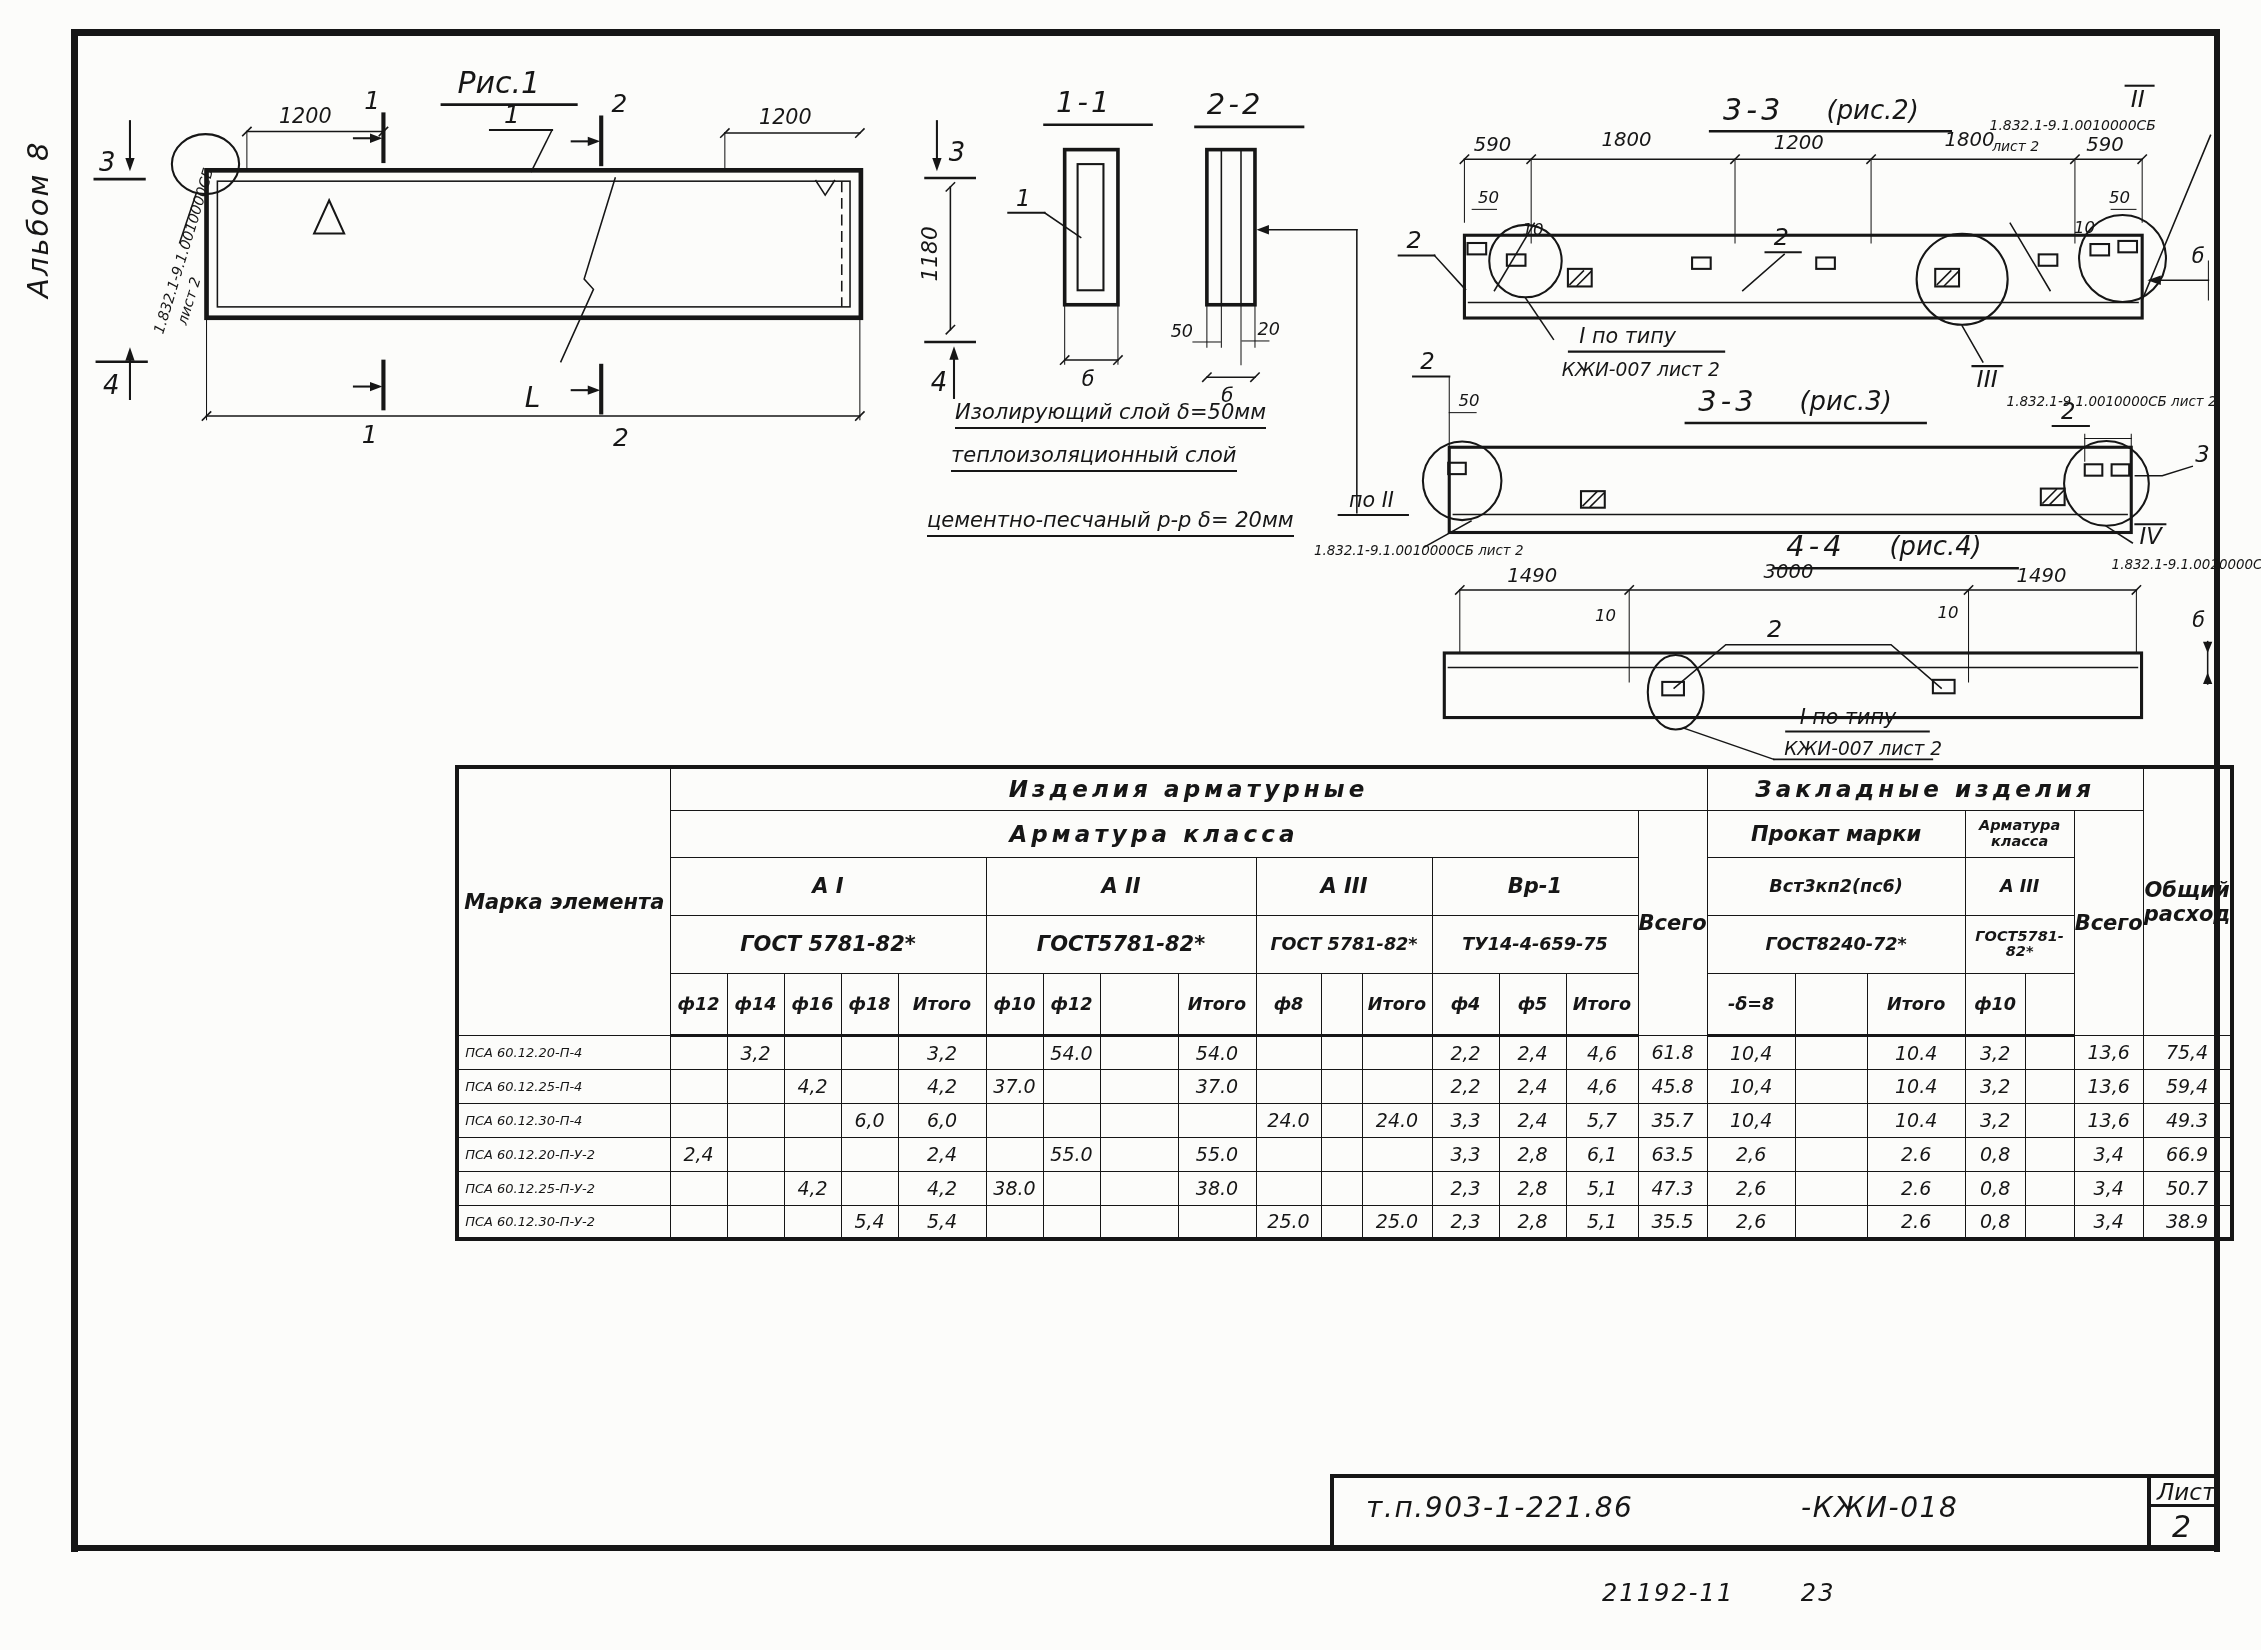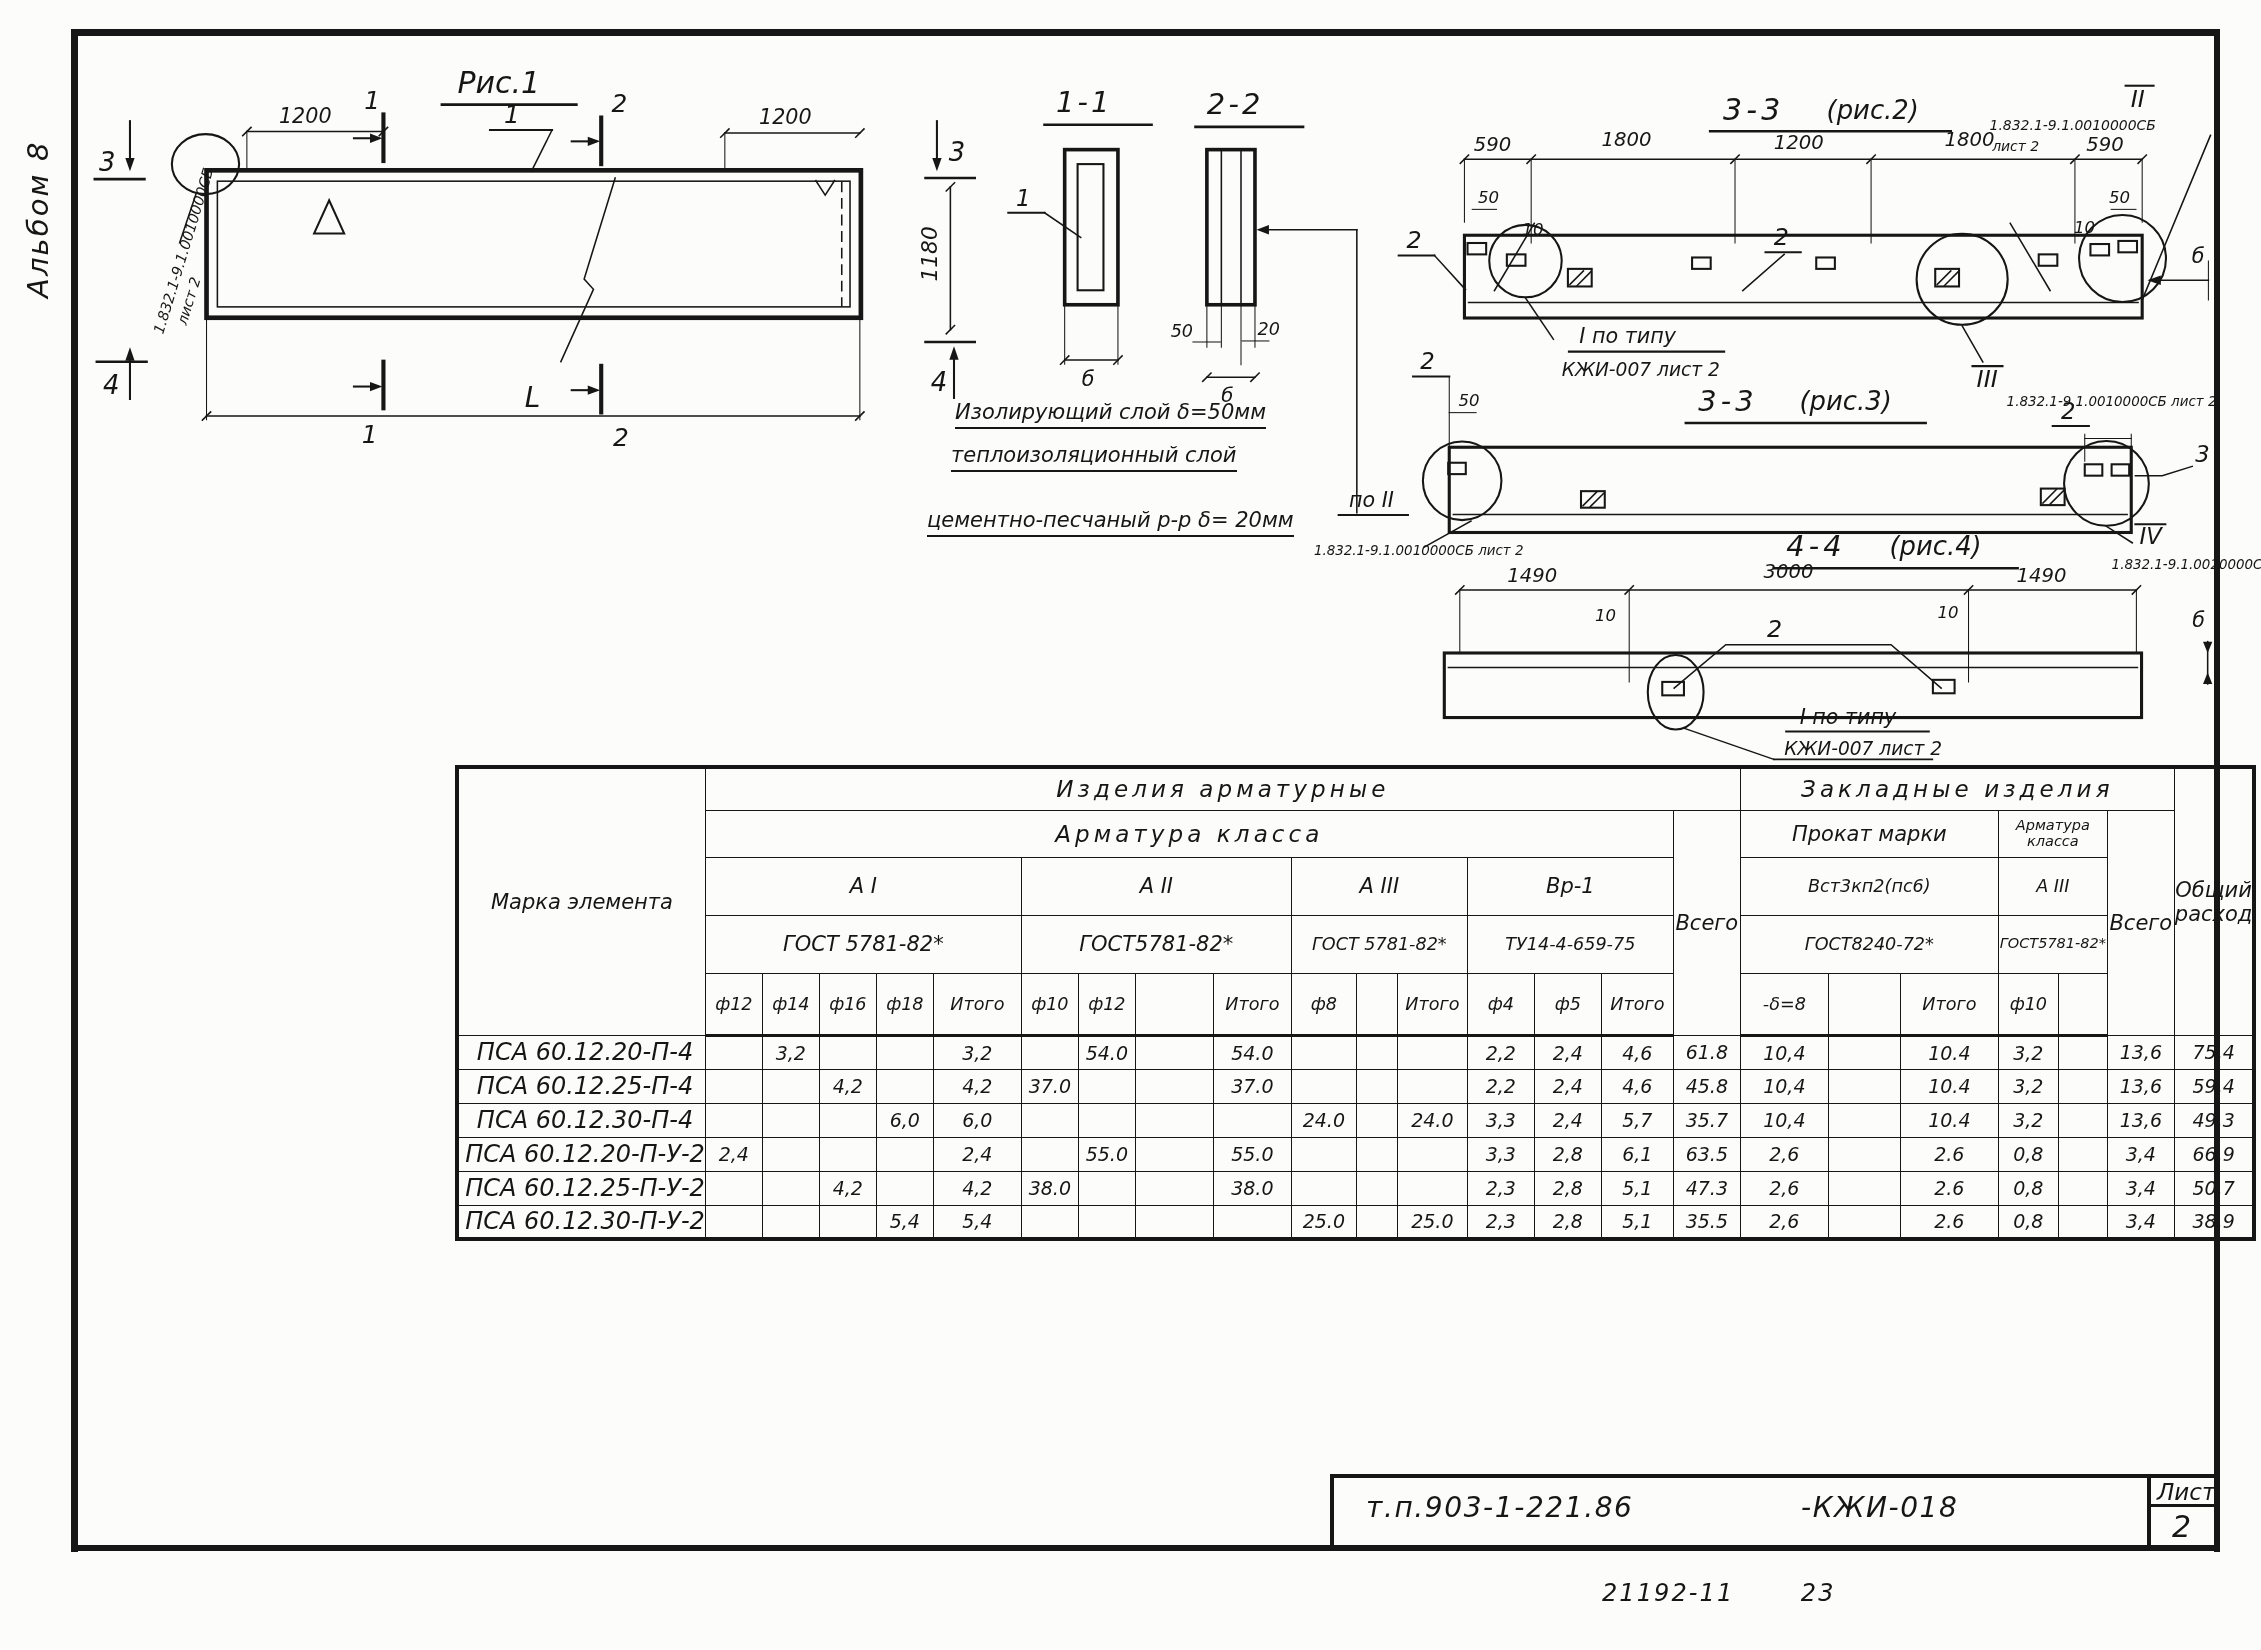--- a/index.html
+++ b/index.html
@@ -11,23 +11,23 @@
   .album{transform:rotate(-90deg);transform-origin:left top;font-size:29px;letter-spacing:2.1px;}
   .layer{font-size:21px;border-bottom:2.1px solid #161616;padding-bottom:3px;display:inline-block;white-space:nowrap;}
   .tbl-title{font-size:27px;letter-spacing:3.1px;white-space:nowrap;}
   svg{position:absolute;overflow:visible;}
   svg line, svg rect, svg circle, svg ellipse, svg polyline, svg path, svg polygon{stroke:#161616;fill:none;stroke-linecap:square;}
   svg text{font-family:"DejaVu Sans",sans-serif;font-style:italic;fill:#161616;stroke:none;}
   .arrow{fill:#161616;stroke:none;}
   .hatch{stroke-width:3;}
   table{border-collapse:collapse;table-layout:fixed;position:absolute;left:455px;top:765px;border:4.7px solid #161616;}
   th,td{border:1.6px solid #161616;overflow:hidden;padding:0;}
-  th{font-weight:normal;font-style:italic;text-align:center;font-size:19.7px;}
+  th{font-weight:bold;font-style:italic;text-align:center;font-size:19.7px;}
   td{text-align:center;font-style:italic;font-size:19px;white-space:nowrap;}
-  td:first-child{text-align:center;padding-left:6.2px;font-size:24px;}
+  td:first-child{text-align:left;padding-left:6.2px;font-size:13px;}
   tbody tr{height:34px;}
   .hr1{height:43px}.hr2{height:47px}.hr3{height:58px}.hr4{height:58px}.hr5{height:62px}
   .hr5 th{border-bottom-width:3.6px;}
   .f44{font-size:23px;letter-spacing:4.1px}.f40{font-size:21px}.f34{font-size:17.6px}.f28{font-size:14.5px;line-height:15.5px}
   .tb-text{font-size:28px;letter-spacing:1.6px;white-space:nowrap;}
 </style>
 </head>
 <body>
 
 <div id="sheet">

